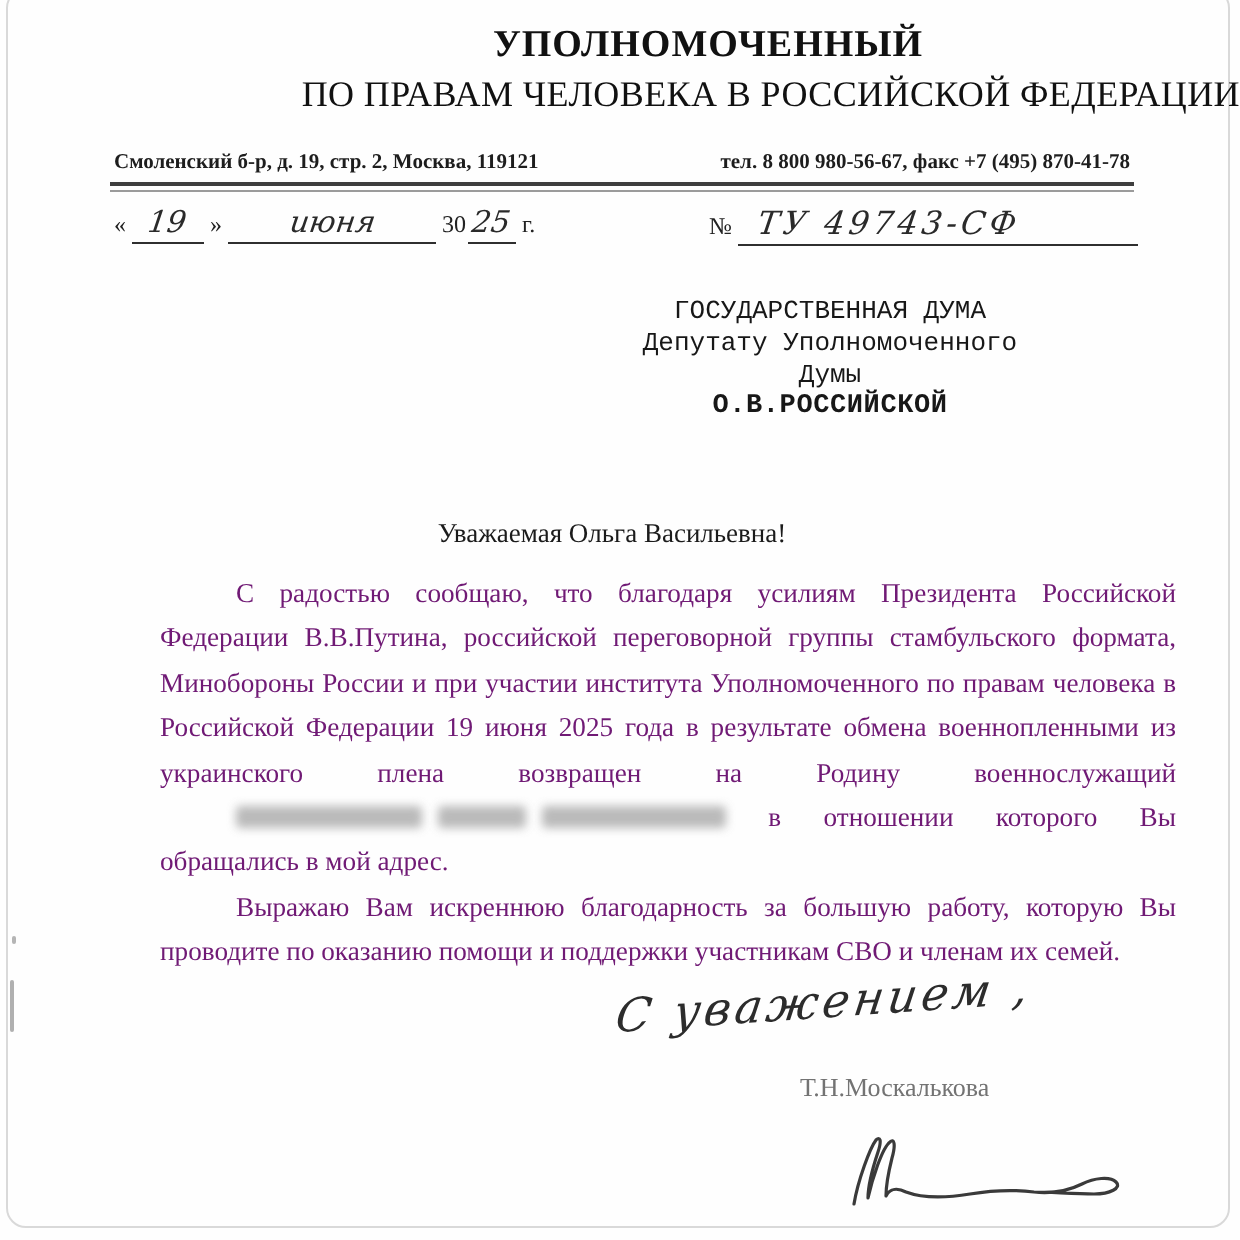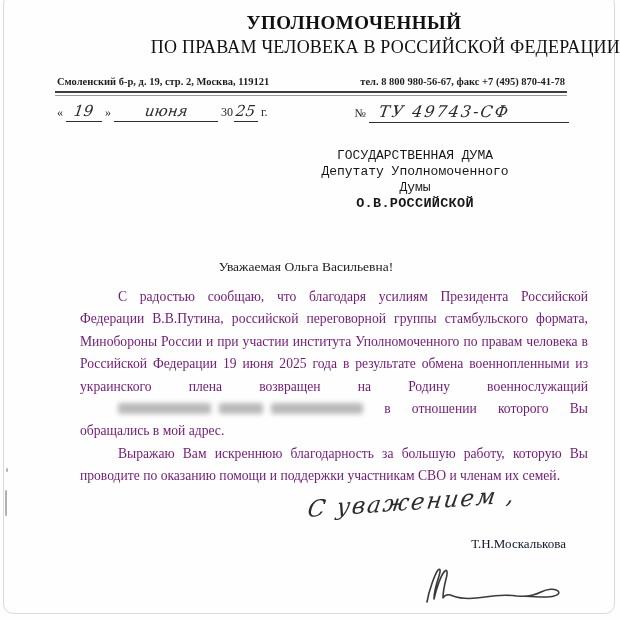--- a/index.html
+++ b/index.html
@@ -122,21 +122,21 @@
     font-style: italic;
     font-size: 23px;
     letter-spacing: 2px;
     color: #2c2c2c;
     transform: rotate(-4deg) skewX(-12deg);
     transform-origin: left center;
     white-space: nowrap;
   }
   .signatory {
     position: absolute; top: 536px; left: 400px; width: 166px;
-    text-align: right; font-size: 13px; color: #0f172a;
+    text-align: left; font-size: 13px; color: #737373;
   }
   .sig-svg { position: absolute; top: 566px; left: 405px; }
   
   .artifact-dash {
     position: absolute; left: 5px; top: 490px; width: 2px; height: 26px;
     background: #8f8f8f; opacity: 0.7; border-radius: 1px;
   }
   .artifact-dot {
     position: absolute; left: 6px; top: 468px; width: 2px; height: 4px;
     background: #b5b5b5; border-radius: 1px;

